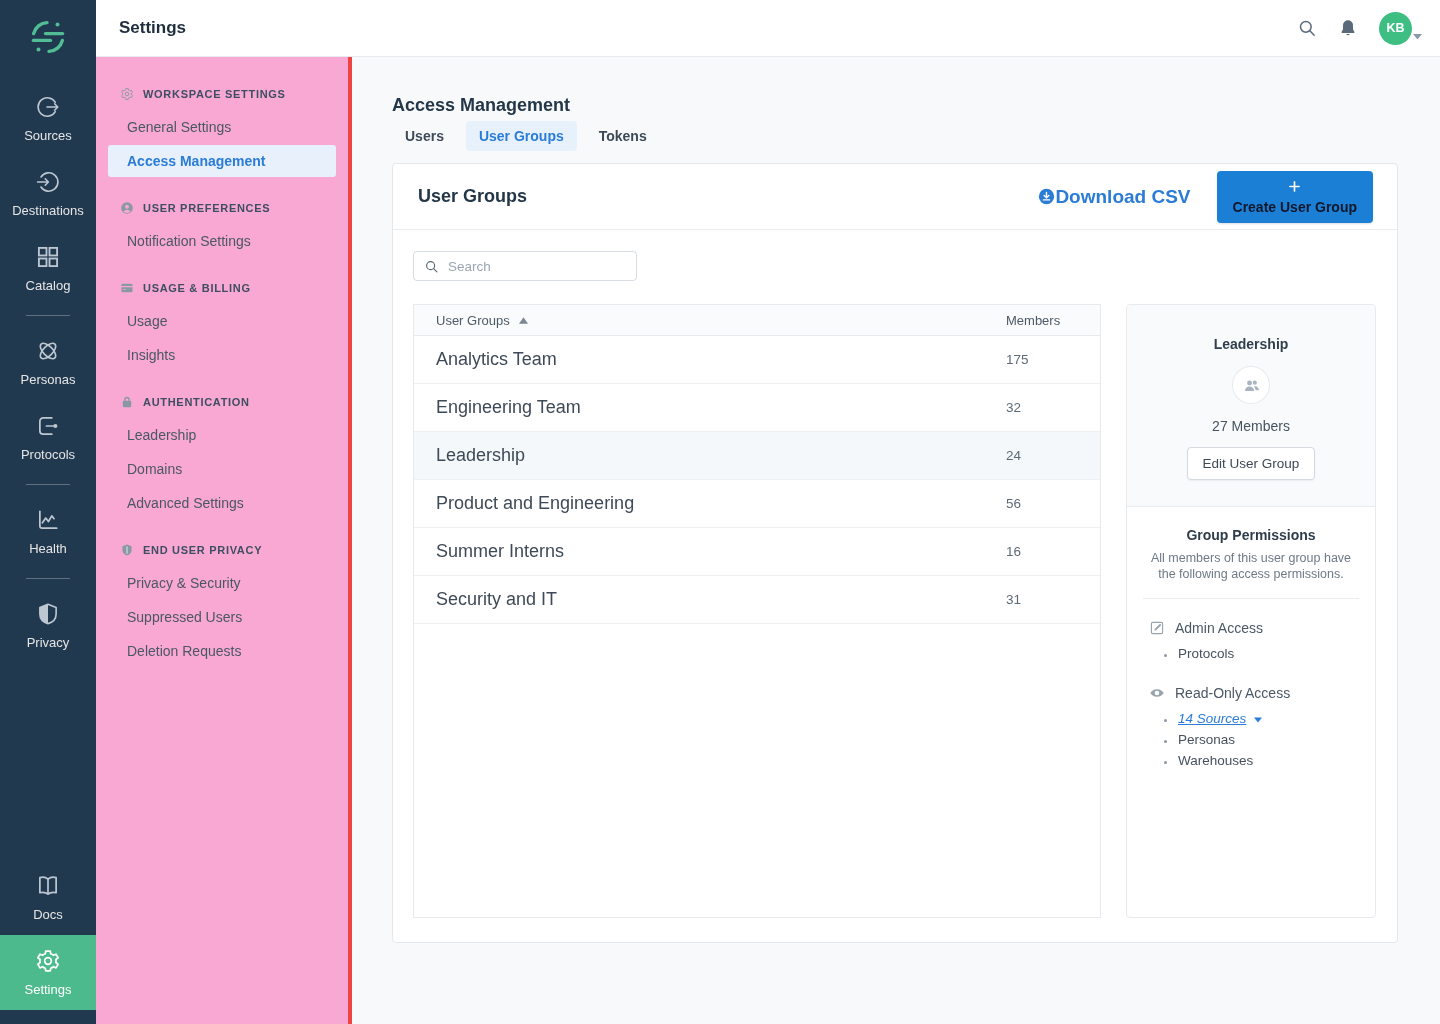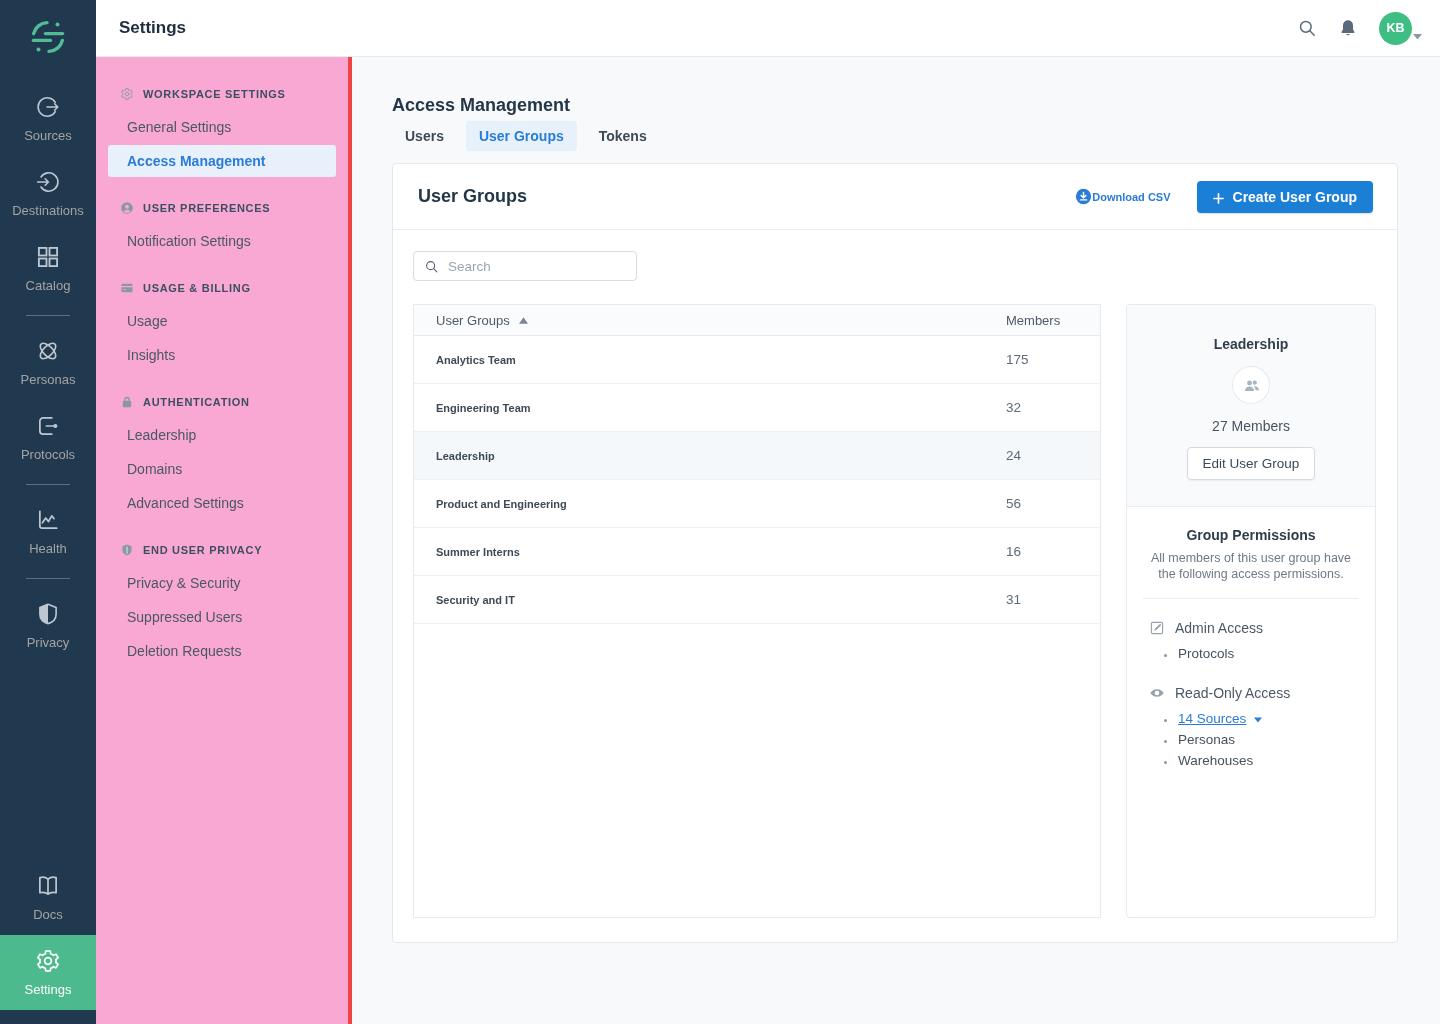--- a/index.html
+++ b/index.html
@@ -7,21 +7,21 @@
   body { font-family:"Liberation Sans", sans-serif; background:#f7f9fa; overflow:hidden; }
   .app { display:flex; width:1440px; height:1024px; }
 
   
   .leftnav { width:96px; background:#21394F; color:#c7d1da; display:flex; flex-direction:column; align-items:center; flex-shrink:0; }
   .logo { width:44px; height:44px; margin:15px 0 22px; }
   .logo svg { width:44px; height:44px; display:block; }
   .primary-nav { width:100%; }
   .nav-item { display:flex; flex-direction:column; align-items:center; gap:8px; padding:13px 0; cursor:pointer; }
   .nav-item .icon { width:26px; height:26px; color:#bcc7d1; }
-  .nav-label { font-size:13px; color:#a3a3a3; }
+  .nav-label { font-size:13px; color:#e5e5e5; }
   .nav-divider { width:44px; height:1px; background:rgba(255,255,255,.28); margin:9px auto; }
   .leftnav-bottom { margin-top:auto; width:100%; }
   .nav-item.active { background:#4CBA8C; }
   .nav-item.active .icon, .nav-item.active .nav-label { color:#ffffff; }
   .bottom-spacer { height:14px; width:100%; }
 
   
   .right-col { flex:1; display:flex; flex-direction:column; min-width:0; }
   .topbar { height:57px; background:#fff; border-bottom:1px solid #e7ebee; display:flex; align-items:center; padding:0 18px 0 23px; flex-shrink:0; }
   .topbar-title { font-size:17px; font-weight:700; color:#1f2d3d; }
@@ -46,40 +46,40 @@
   .main { flex:1; padding:38px 42px 0 40px; min-width:0; }
   .main-title { font-size:18px; font-weight:700; color:#243748; }
   .tabs { display:flex; gap:9px; margin-top:5px; }
   .tab { padding:7px 13px; font-size:14px; font-weight:700; color:#3e4a57; border-radius:4px; cursor:pointer; }
   .tab.active { color:#2a7cd7; background:#e7f1fc; }
 
   .card { margin-top:12px; background:#fff; border:1px solid #e3e8ed; border-radius:4px; width:1006px; height:780px; display:flex; flex-direction:column; }
   .card-header { display:flex; align-items:center; padding:0 24px 0 25px; height:66px; border-bottom:1px solid #e9edf0; flex-shrink:0; }
   .card-title { font-size:18px; font-weight:700; color:#243748; }
   .card-actions { margin-left:auto; display:flex; align-items:center; gap:26px; }
-  .dl-link { display:flex; align-items:center; gap:0; color:#2a7cd7; font-size:11px; font-weight:700; cursor:pointer; }
+  .dl-link { display:flex; align-items:center; gap:0; color:#2a7cd7; font-size:19px; font-weight:700; cursor:pointer; }
   .dl-icon { width:17px; height:17px; color:#2a7cd7; }
-  .btn-primary { display:flex; align-items:center; gap:9px; background:#1c7fd6; color:#ffffff; font-size:14px; font-weight:700; border:none; border-radius:4px; padding:8px 16px; cursor:pointer; box-shadow:0 1px 2px rgba(16,42,67,.15); font-family:inherit; }
+  .btn-primary { display:flex; align-items:center; gap:9px; background:#1c7fd6; color:#0f172a; font-size:14px; font-weight:700; border:none; border-radius:4px; padding:8px 16px; cursor:pointer; box-shadow:0 1px 2px rgba(16,42,67,.15); font-family:inherit;flex-direction:column; }
   .btn-plus { width:11px; height:11px; color:#fff; }
 
   .card-body { padding:21px 20px 24px; flex:1; display:flex; flex-direction:column; min-height:0; }
   .search-box { width:224px; height:30px; border:1px solid #d7dde3; border-radius:4px; display:flex; align-items:center; gap:9px; padding:0 10px; background:#fff; margin-bottom:23px; flex-shrink:0; }
   .search-glass { width:15px; height:15px; color:#55626f; flex-shrink:0; }
   .search-input { border:none; outline:none; flex:1; font-size:13.5px; color:#39434e; font-family:inherit; background:transparent; }
   .search-input::placeholder { color:#9aa6b2; }
 
   .body-row { display:flex; gap:25px; flex:1; min-height:0; align-items:stretch; }
   .table-wrap { width:688px; border:1px solid #e7ebef; display:flex; flex-direction:column; background:#fff; }
   .thead { display:flex; align-items:center; height:31px; background:#fafbfc; border-bottom:1px solid #e7ebef; padding:0 22px; font-size:13px; color:#4d5a67; flex-shrink:0; }
   .th-name { flex:1; display:flex; align-items:center; gap:9px; cursor:pointer; }
   .sort { width:9px; height:7px; color:#7b8794; }
   .t-members { width:58px; margin-right:14px; text-align:left; }
   .trow { display:flex; align-items:center; height:48px; border-bottom:1px solid #eef1f4; padding:0 22px; cursor:pointer; }
   .trow.selected { background:#f4f8fb; }
-  .td-name { flex:1; font-size:11px; color:#3e4a57;font-weight:bold; }
+  .td-name { flex:1; font-size:18px; color:#3e4a57; }
   .td-members { width:58px; margin-right:14px; font-size:13.5px; color:#5d6a77; }
 
   
   .detail-panel { width:250px; border:1px solid #e7ebef; border-radius:4px; background:#fff; display:flex; flex-direction:column; overflow:hidden; }
   .detail-top { background:#f8fafc; border-bottom:1px solid #e9edf0; text-align:center; padding:31px 16px 26px; flex-shrink:0; }
   .detail-title { font-size:14px; font-weight:700; color:#313f4d; }
   .detail-avatar { width:36px; height:36px; border-radius:50%; background:#ffffff; margin:15px auto 0; display:flex; align-items:center; justify-content:center; box-shadow:0 0 0 1px rgba(205,214,222,.45); }
   .avatar-people { width:19px; height:19px; color:#a9b4c0; }
   .detail-members { margin-top:15px; font-size:14px; color:#47545f; }
   .btn-secondary { margin-top:13px; background:#fff; border:1px solid #d4dae0; border-radius:4px; padding:8px 15px; font-size:13.5px; font-weight:400; color:#3c4956; cursor:pointer; box-shadow:0 1px 2px rgba(16,42,67,.06); font-family:inherit; }
@@ -87,21 +87,21 @@
   .perms { padding:20px 0 24px; }
   .perms-title { text-align:center; font-size:14px; font-weight:700; color:#2f3d4b; }
   .perms-desc { text-align:center; font-size:12.5px; line-height:1.3; color:#6e7a87; margin:7px 14px 0; }
   .perms-divider { border:none; border-top:1px solid #e9edf0; margin:15px 16px 0; }
   .perm-group { margin-top:21px; }
   .perm-head { display:flex; align-items:center; gap:10px; padding-left:22px; font-size:14px; color:#4b5865; }
   .perm-head .icon { width:16px; height:16px; color:#97a3af; flex-shrink:0; }
   .perm-list { margin:7px 0 0; padding-left:50px; list-style:disc; }
   .perm-list li { font-size:13.5px; color:#45515d; line-height:21px; padding-left:1px; }
   .perm-list li::marker { color:#8c98a4; font-size:11px; }
-  .perm-link { color:#2a7cd7; text-decoration:underline; cursor:pointer; }
+  .perm-link { color:#2a7cd7; text-decoration:underline; cursor:pointer;font-style:italic; }
   .perm-caret { width:8px; height:6px; color:#2a7cd7; display:inline-block; margin-left:8px; }
 </style>
 </head>
 <body>
 
 <div class="app">
 
   <aside class="leftnav">
     <div class="logo">
         <svg viewBox="0 0 44 44" fill="none" stroke="#52BD95" stroke-width="3.4" stroke-linecap="round">

